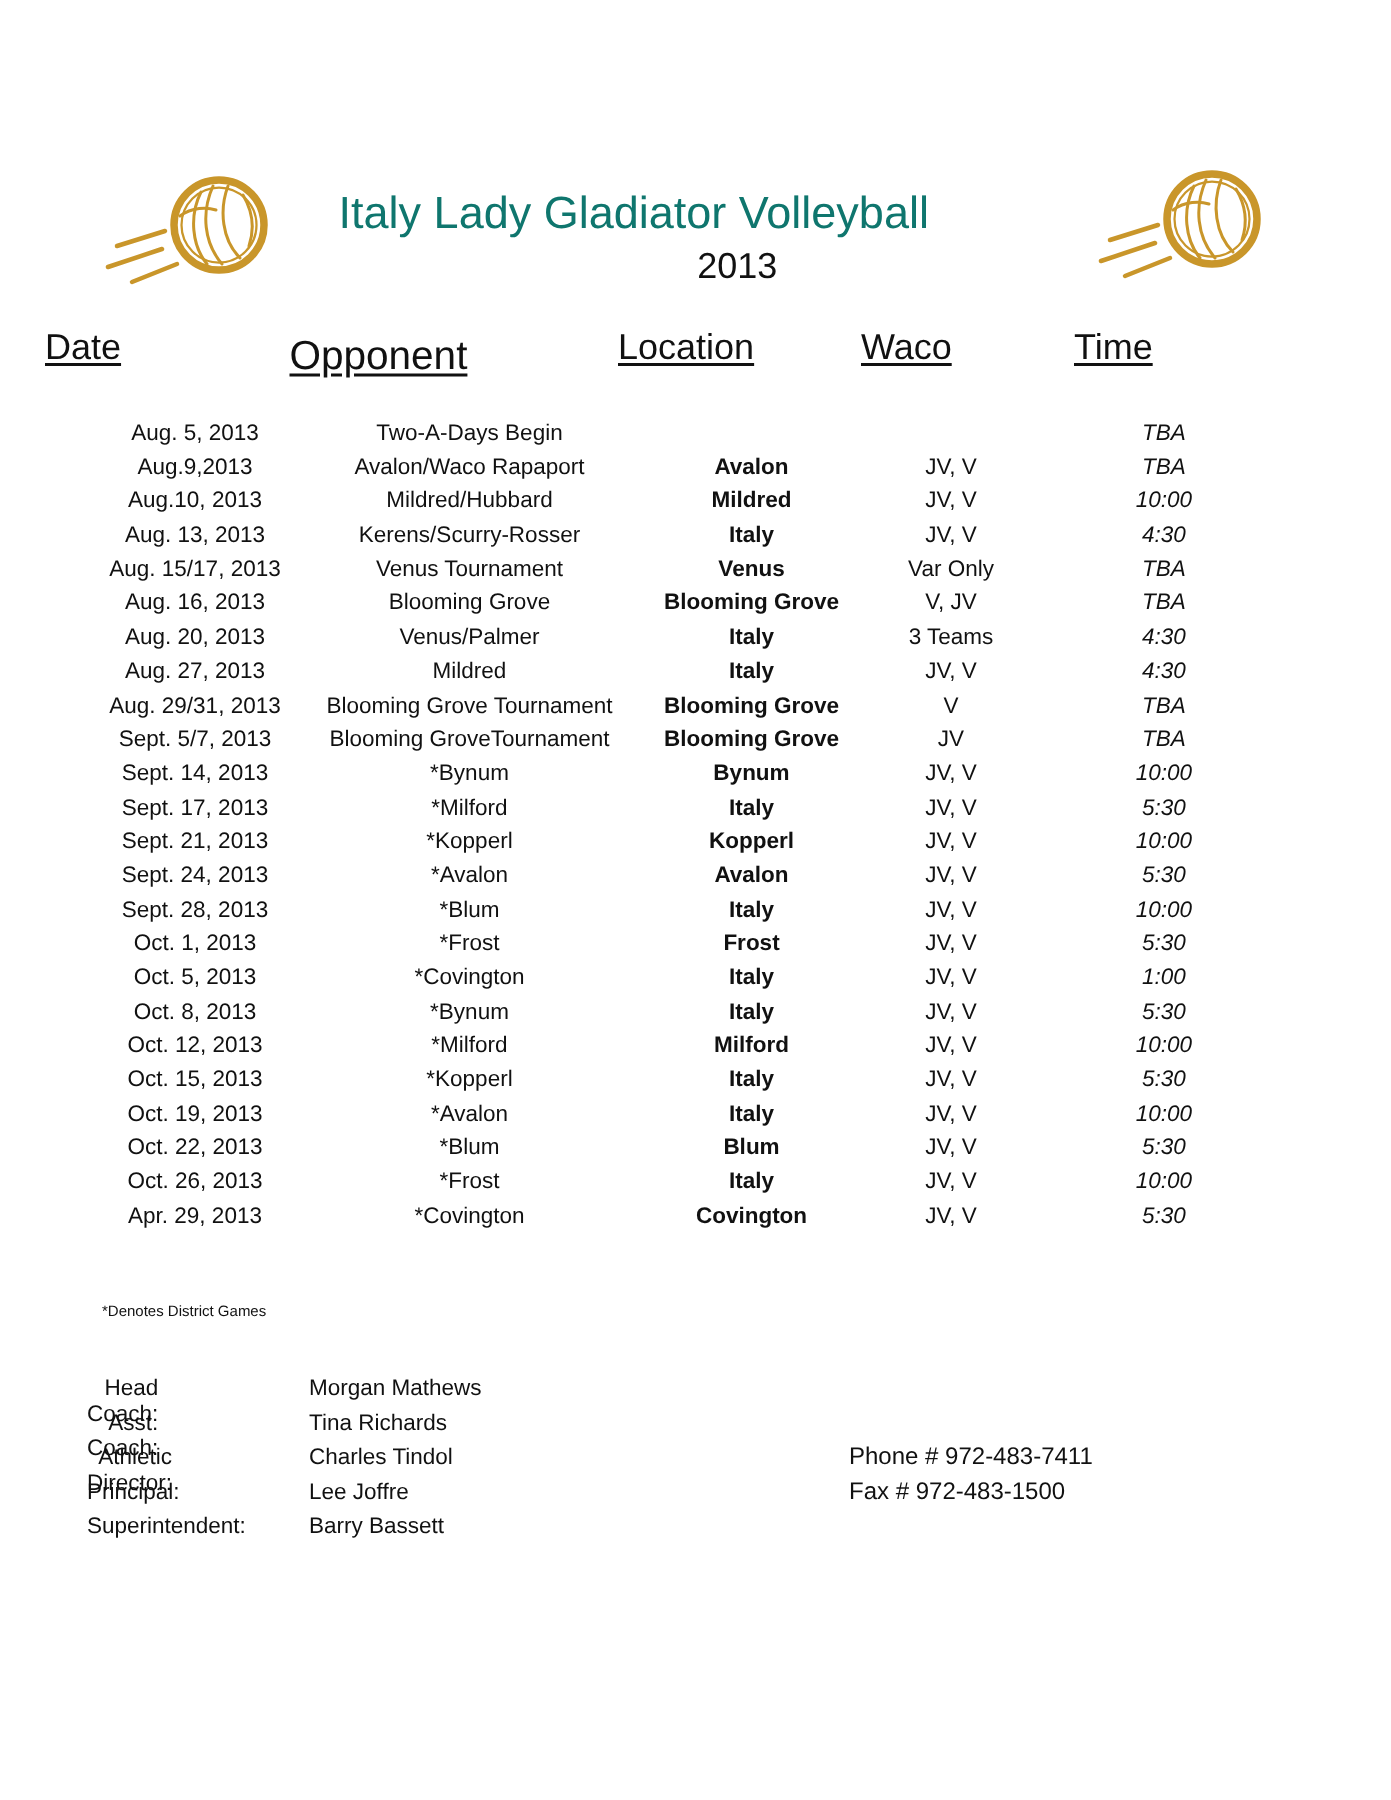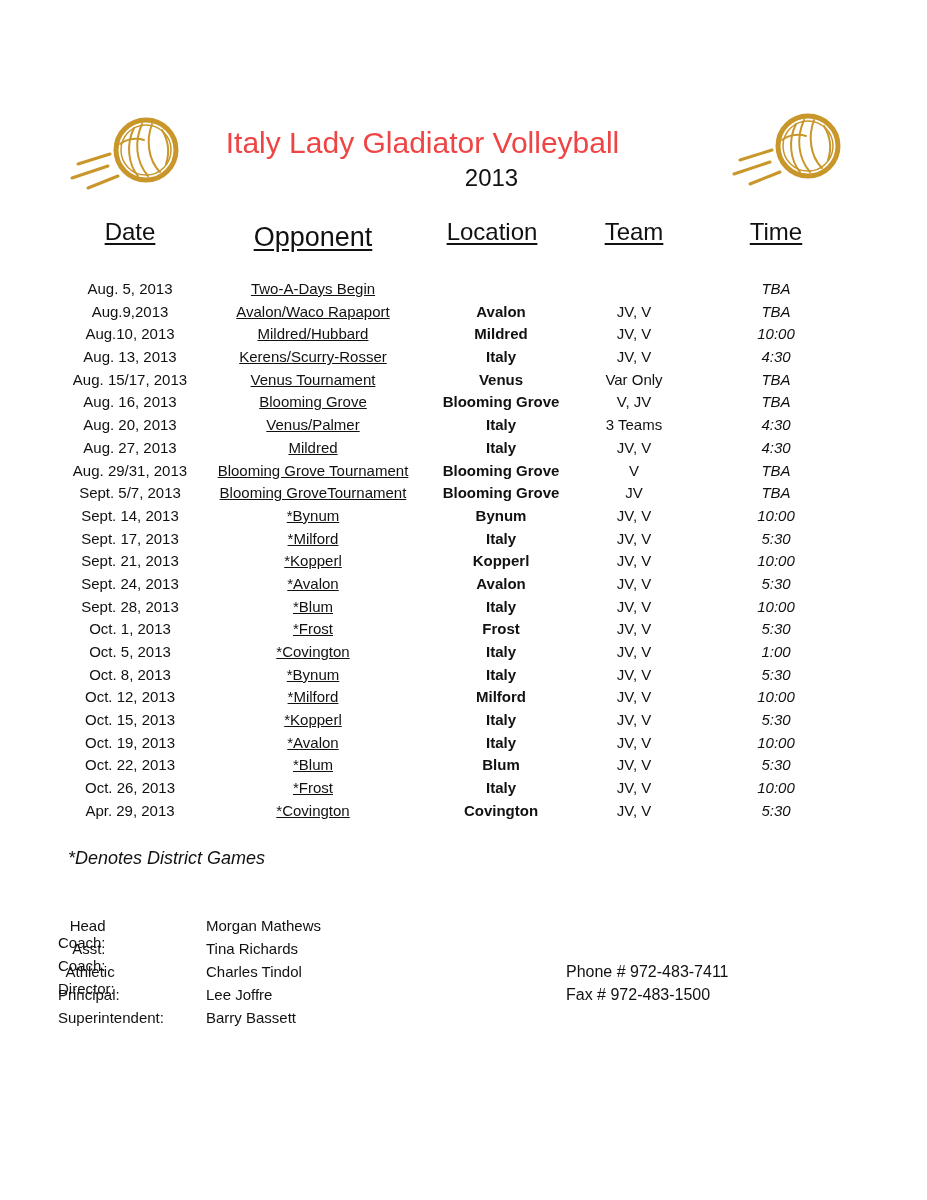--- a/index.html
+++ b/index.html
@@ -1,36 +1,36 @@
 <!DOCTYPE html>
 <html><head>
 <meta charset="utf-8">
 <style>
   html, body { margin: 0; padding: 0; background: #ffffff; }
   body { width: 927px; height: 1200px; position: relative; overflow: hidden;
          font-family: "Liberation Sans", sans-serif; color: #111; }
   .title { position: absolute; left: 0; width: 845px; top: 126px; text-align: center;
-           font-size: 30px; color: #ef4444; }
+           font-size: 30px; color: #0f766e; }
   .year { position: absolute; left: 0; width: 983px; top: 164px; text-align: center;
           font-size: 24px; color: #111; }
   .ball { position: absolute; }
   .ball.left { left: 68px; top: 114px; }
   .ball.right { left: 730px; top: 110px; }
   .hdr { position: absolute; top: 218px; font-size: 24px; text-decoration: underline;
-         text-underline-offset: 3px; text-align: center; }
+         text-underline-offset: 3px; text-align: left; }
   .hdr.opp { font-size: 27px; top: 222px; }
   .rows { position: absolute; top: 280px; left: 0; width: 742px; }
   .row { position: relative; height: 22.7px; font-size: 15px; }
   .cell { position: absolute; text-align: center; white-space: nowrap; top: 0; }
   .c-date { left: 30px; width: 200px; }
-  .c-opp { left: 193px; width: 240px; text-decoration: underline; }
+  .c-opp { left: 193px; width: 240px; }
   .c-loc { left: 421px; width: 160px; font-weight: bold; }
   .c-team { left: 574px; width: 120px; }
   .c-time { left: 716px; width: 120px; font-style: italic; }
-  .note { position: absolute; left: 68px; top: 848px; font-size: 18px; font-style: italic; }
+  .note { position: absolute; left: 68px; top: 869px; font-size: 10px; }
   .staff { position: absolute; left: 58px; top: 917px; font-size: 15px; }
   .staff-row { height: 23px; position: relative; }
   .staff-role { position: absolute; left: 0; text-align: right; }
   .staff-name { position: absolute; left: 148px; white-space: nowrap; }
   .contact { position: absolute; left: 566px; top: 963px; font-size: 16px; }
   .contact div { height: 23px; }
 </style>
 </head>
 <body>
 
@@ -66,21 +66,21 @@
     </g>
   </svg>
 </div>
 
 <div class="title">Italy Lady Gladiator Volleyball</div>
 <div class="year">2013</div>
 
 <div class="hdr" style="left:30px;width:200px;">Date</div>
 <div class="hdr opp" style="left:193px;width:240px;">Opponent</div>
 <div class="hdr" style="left:412px;width:160px;">Location</div>
-<div class="hdr" style="left:574px;width:120px;">Team</div>
+<div class="hdr" style="left:574px;width:120px;">Waco</div>
 <div class="hdr" style="left:716px;width:120px;">Time</div>
 
 <div class="rows" id="rows">
     <div class="row">
       <div class="cell c-date">Aug. 5, 2013</div>
       <div class="cell c-opp">Two-A-Days Begin</div>
       <div class="cell c-loc"></div>
       <div class="cell c-team"></div>
       <div class="cell c-time">TBA</div>
     </div>

